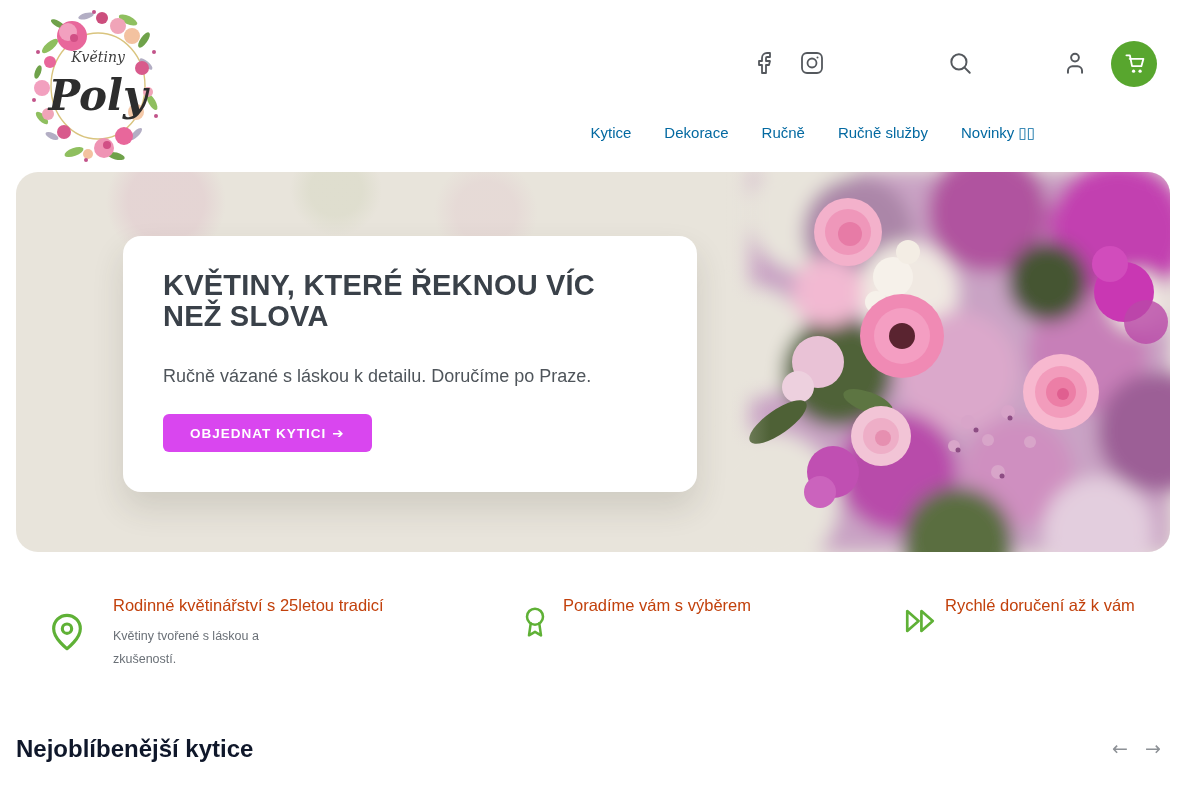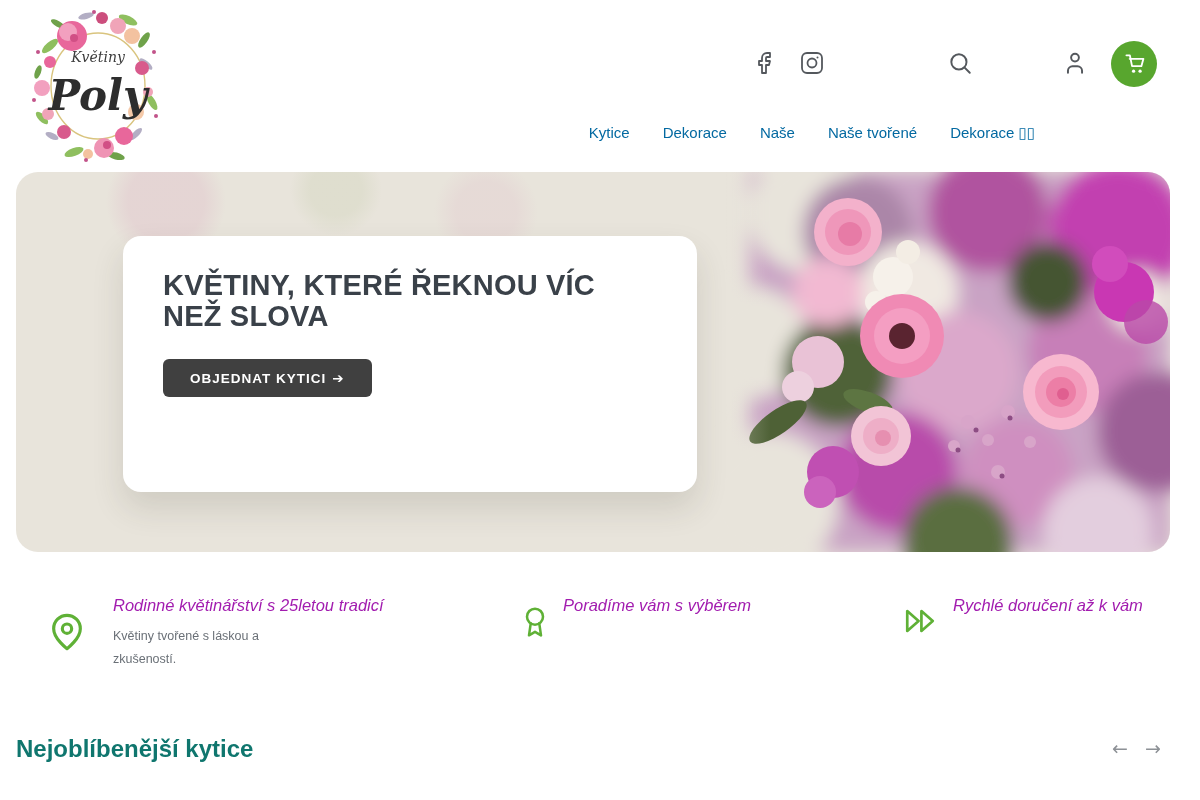--- a/index.html
+++ b/index.html
@@ -30,43 +30,43 @@
       radial-gradient(circle at 320px 18px, rgba(196,204,170,.25) 0 26px, transparent 46px),
       radial-gradient(circle at 470px 40px, rgba(221,178,196,.20) 0 30px, transparent 52px);
   }
   .hero-photo { position:absolute; right:0; top:0; width:512px; height:380px; }
   .hero-card { position:absolute; left:107px; top:64px; width:574px; height:256px;
     background:#ffffff; border-radius:18px; box-shadow:0 16px 32px rgba(60,55,45,.14);
     padding:34px 40px 4px 40px; }
   .hero-title { width:490px; font-size:29px; line-height:31px; font-weight:bold;
     color:#3a4149; letter-spacing:.2px; }
   .hero-sub { margin-top:34px; font-size:18px; color:#4f555b; }
-  .cta { margin-top:27px; display:inline-block; background:#404040; color:#ffffff;
+  .cta { margin-top:27px; display:inline-block; background:#d946ef; color:#ffffff;
     border:none; border-radius:6px; padding:11px 27px; font-size:13.5px;
     font-weight:bold; letter-spacing:1px; cursor:pointer;
     font-family:"Liberation Sans","DejaVu Sans",sans-serif; }
   .cta .arr { margin-left:6px; }
 
   
   .feature { position:absolute; top:596px; }
   .f1 { left:47px; } .f2 { left:519px; } .f3 { left:899px; }
   .f-icon { position:absolute; color:#5fb136; }
   .f1 .f-icon { left:0; top:14px; }
   .f2 .f-icon { left:0; top:6px; }
   .f3 .f-icon { left:0; top:8px; }
   .f-text { position:absolute; top:0; white-space:nowrap; }
-  .f1 .f-text { left:66px; } .f2 .f-text { left:44px; } .f3 .f-text { left:54px; }
-  .f-title { font-size:16.5px; color:#a21caf;font-style:italic; }
+  .f1 .f-text { left:66px; } .f2 .f-text { left:44px; } .f3 .f-text { left:46px; }
+  .f-title { font-size:16.5px; color:#c2410c; }
   .f-sub { margin-top:10px; font-size:12.5px; color:#6a7077; line-height:23px;
     white-space:normal; }
   .f1 .f-sub { width:170px; }
 
   
   .section-title { position:absolute; left:16px; top:735px; font-size:24px;
-    font-weight:bold; color:#0f766e; }
+    font-weight:bold; color:#0f172a; }
   .car-arrow { position:absolute; top:737px; font-size:19px; color:#8d9196;
     cursor:pointer; background:none; border:none;
     font-family:"DejaVu Sans",sans-serif; }
   .car-prev { left:1112px; } .car-next { left:1145px; }
 </style>
 </head>
 <body>
 
 <div class="stage">
 
@@ -156,23 +156,23 @@
       <svg width="26" height="26" viewBox="0 0 24 24" fill="none" stroke="#ffffff" stroke-width="1.7" stroke-linecap="round" stroke-linejoin="round">
         <path d="M5 4h3.2l2 10h8.6l1.9-6.8H8"></path>
         <circle cx="11.6" cy="18.6" r="1.5" fill="#ffffff" stroke="none"></circle>
         <circle cx="17.6" cy="18.6" r="1.5" fill="#ffffff" stroke="none"></circle>
       </svg>
     </button>
 
     <nav class="nav">
       <span class="nav-item">Kytice</span>
       <span class="nav-item">Dekorace</span>
-      <span class="nav-item">Naše</span>
-      <span class="nav-item">Naše tvořené</span>
-      <span class="nav-item">Dekorace ▯▯</span>
+      <span class="nav-item">Ručně</span>
+      <span class="nav-item">Ručně služby</span>
+      <span class="nav-item">Novinky ▯▯</span>
     </nav>
   </div>
 
   <div class="hero">
 
     <svg class="hero-photo" width="512" height="380" viewBox="0 0 512 380">
       <defs>
         <filter id="soft" x="-20%" y="-20%" width="140%" height="140%">
           <feGaussianBlur stdDeviation="9"></feGaussianBlur>
         </filter>
@@ -252,20 +252,21 @@
             <circle cx="352" cy="246" r="2.5"></circle>
           <circle cx="344" cy="304" r="2.5"></circle>
             <circle cx="300" cy="278" r="2.5"></circle>
         </g>
       </g>
       <rect x="0" y="0" width="512" height="380" fill="url(#fadeL)"></rect>
     </svg>
 
     <div class="hero-card">
       <h1 class="hero-title">KVĚTINY, KTERÉ ŘEKNOU VÍC NEŽ SLOVA</h1>
+      <p class="hero-sub">Ručně vázané s láskou k detailu. Doručíme po Praze.</p>
       <button class="cta">
         <span>OBJEDNAT KYTICI</span><span class="arr">➔</span>
       </button>
     </div>
   </div>
 
   <div class="feature f1">
     <span class="f-icon">
       <svg width="40" height="44" viewBox="0 0 24 24" fill="none" stroke="currentColor" stroke-width="1.9" stroke-linecap="round" stroke-linejoin="round">
         <path d="M20 10c0 6-8 12-8 12s-8-6-8-12a8 8 0 0 1 16 0z"></path>

